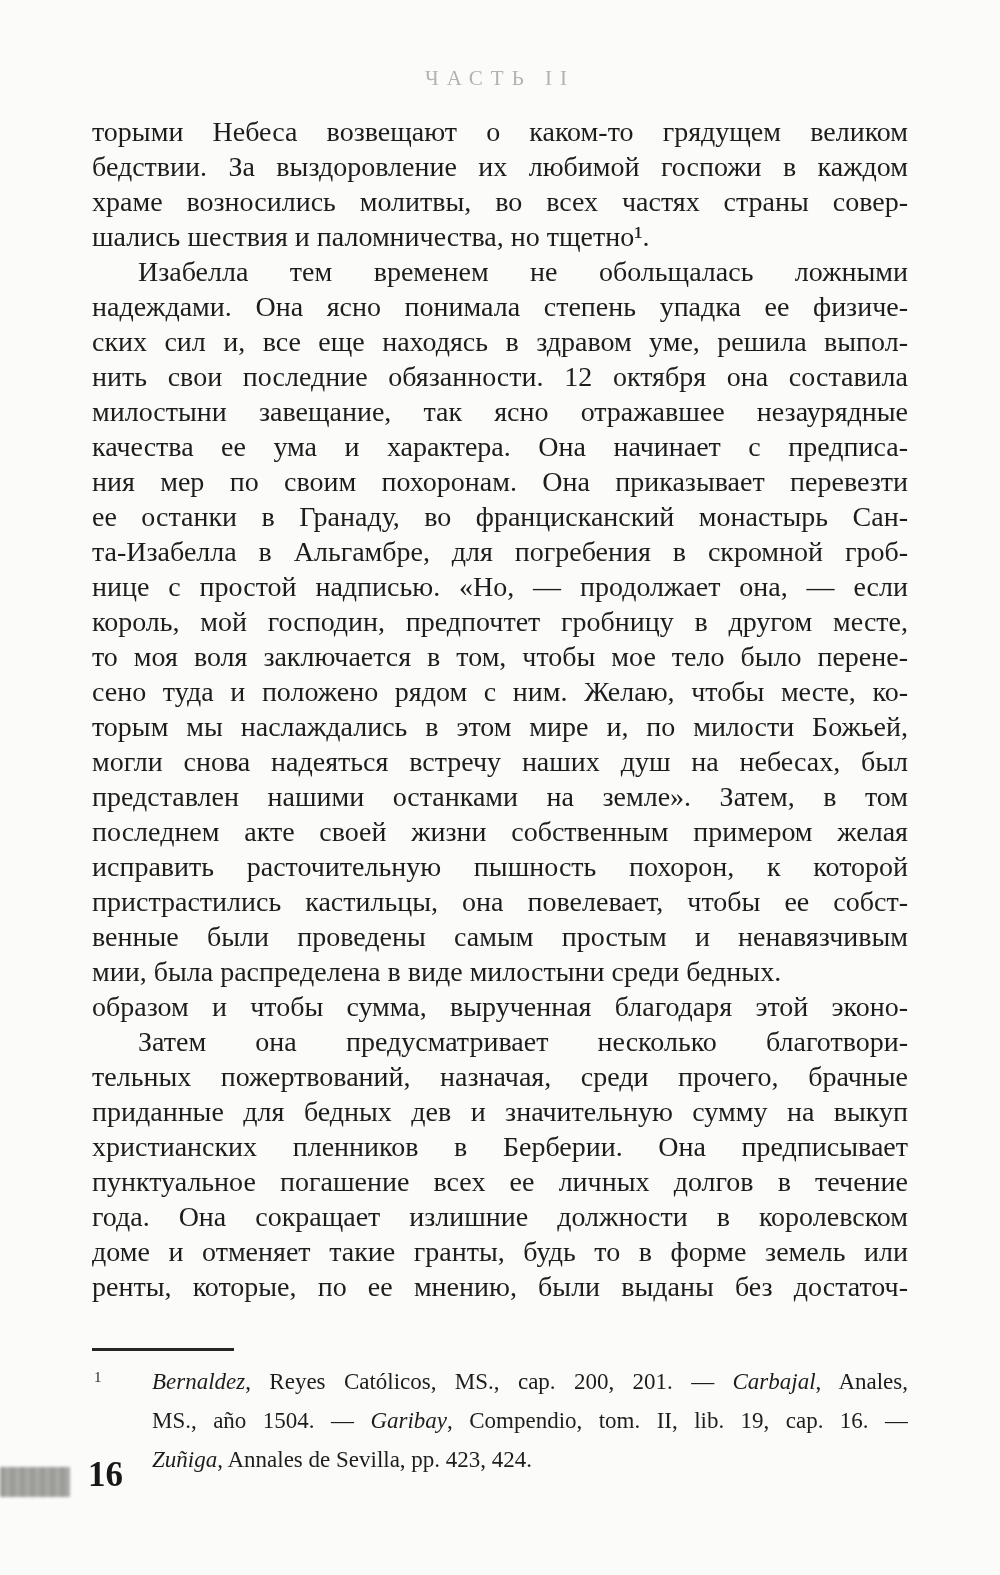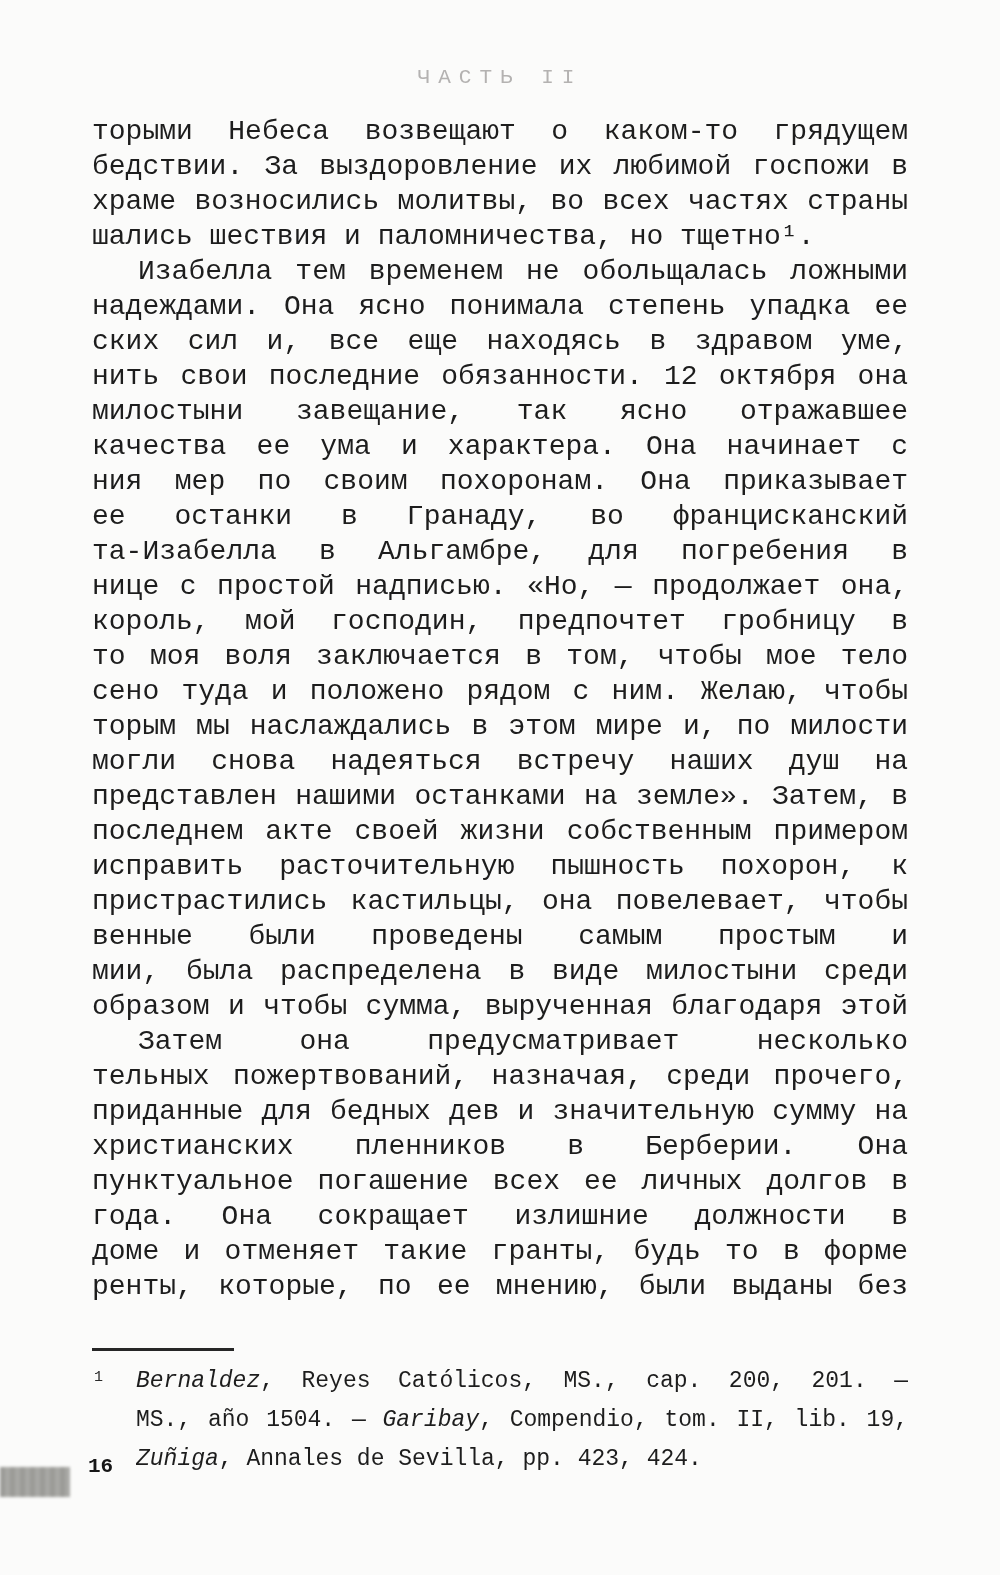--- a/index.html
+++ b/index.html
@@ -2,21 +2,21 @@
 <html><head>
 <meta charset="utf-8">
 <style>
   html, body { margin: 0; padding: 0; background: #e9e9e7; }
   .page {
     position: relative;
     width: 1000px;
     height: 1575px;
     margin: 0 auto;
     background: #fbfbfa;
-    font-family: Liberation Mono, monospace;
+    font-family: Liberation Serif, serif;
     color: #1d1d1d;
     overflow: hidden;
   }
   .running-head {
     position: absolute;
     top: 66px;
     left: 0;
     right: 0;
     text-align: center;
     font-size: 21px;
@@ -56,27 +56,27 @@
     font-size: 23px;
     line-height: 39px;
   }
   .footnote .fn-marker {
     position: absolute;
     left: 2px;
     top: -4px;
     font-size: 15px;
     color: #2a2a2a;
   }
-  .footnote .fn-lines { margin-left: 44px; }
+  .footnote .fn-lines { margin-left: 60px; }
   .footnote .line { height: 39px; }
   .page-number {
     position: absolute;
     top: 1455px;
     left: 88px;
-    font-size: 21px;
+    font-size: 35px;
     font-weight: bold;
     color: #171717;
   }
   .smudge {
     position: absolute;
     top: 1467px;
     left: 0;
     width: 70px;
     height: 30px;
     background:
@@ -107,21 +107,21 @@
         <div class="line">ских сил и, все еще находясь в здравом уме, решила выпол-</div>
         <div class="line">нить свои последние обязанности. 12 октября она составила</div>
         <div class="line">милостыни завещание, так ясно отражавшее незаурядные</div>
         <div class="line">качества ее ума и характера. Она начинает с предписа-</div>
         <div class="line">ния мер по своим похоронам. Она приказывает перевезти</div>
         <div class="line">ее останки в Гранаду, во францисканский монастырь Сан-</div>
         <div class="line">та-Изабелла в Альгамбре, для погребения в скромной гроб-</div>
         <div class="line">нице с простой надписью. «Но, — продолжает она, — если</div>
         <div class="line">король, мой господин, предпочтет гробницу в другом месте,</div>
         <div class="line">то моя воля заключается в том, чтобы мое тело было перене-</div>
-        <div class="line">сено туда и положено рядом с ним. Желаю, чтобы союз, ко-</div>
+        <div class="line">сено туда и положено рядом с ним. Желаю, чтобы месте, ко-</div>
         <div class="line">торым мы наслаждались в этом мире и, по милости Божьей,</div>
         <div class="line">могли снова надеяться встречу наших душ на небесах, был</div>
         <div class="line">представлен нашими останками на земле». Затем, в том</div>
         <div class="line">последнем акте своей жизни собственным примером желая</div>
         <div class="line">исправить расточительную пышность похорон, к которой</div>
         <div class="line">пристрастились кастильцы, она повелевает, чтобы ее собст-</div>
         <div class="line">венные были проведены самым простым и ненавязчивым</div>
         <div class="line last">мии, была распределена в виде милостыни среди бедных.</div>
         <div class="line">образом и чтобы сумма, вырученная благодаря этой эконо-</div>
       </div>

